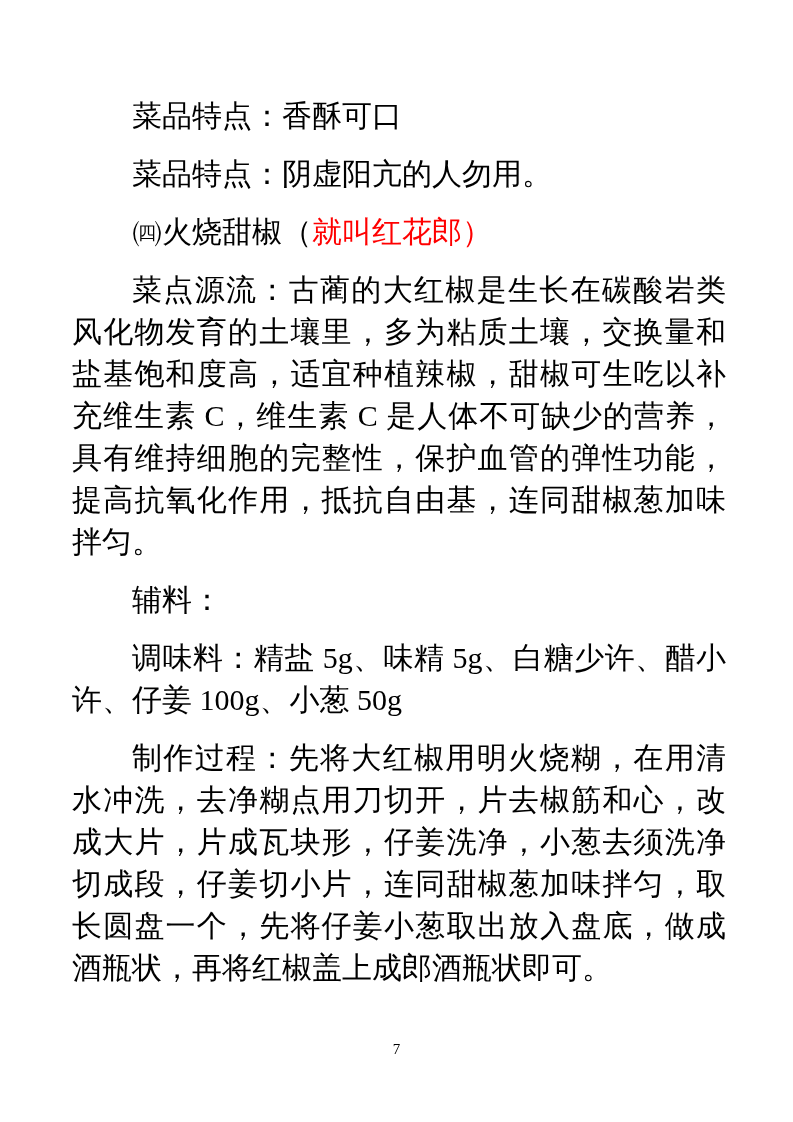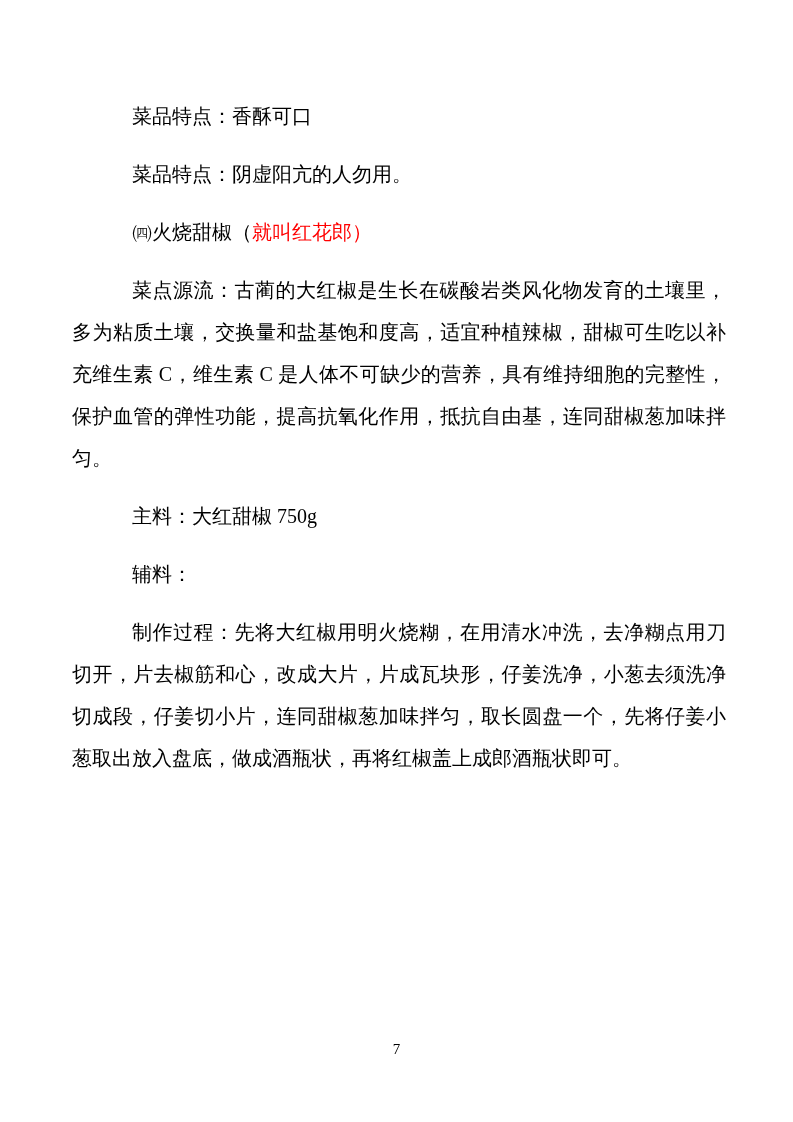--- a/index.html
+++ b/index.html
@@ -17,21 +17,21 @@
     color: #000000;
   }
   .content {
     position: absolute;
     left: 72px;
     top: 95px;
     width: 654px;
   }
   .para {
     margin: 0 0 16px 0;
-    font-size: 20px;
+    font-size: 30px;
     line-height: 42px;
     text-align: justify;
     text-justify: inter-ideograph;
     text-indent: 60px;
     font-weight: 400;
     word-break: break-all;
   }
   .red {
     color: #ff0000;
     margin-top: 32px;
@@ -54,23 +54,23 @@
   <div class="content">
 
     <p class="para">菜品特点：香酥可口</p>
 
     <p class="para">菜品特点：阴虚阳亢的人勿用。</p>
 
     <p class="para"><span>㈣火烧甜椒（</span><span class="red">就叫红花郎）</span></p>
 
     <p class="para">菜点源流：古蔺的大红椒是生长在碳酸岩类风化物发育的土壤里，多为粘质土壤，交换量和盐基饱和度高，适宜种植辣椒，甜椒可生吃以补充维生素 C，维生素 C 是人体不可缺少的营养，具有维持细胞的完整性，保护血管的弹性功能，提高抗氧化作用，抵抗自由基，连同甜椒葱加味拌匀。</p>
 
-    <p class="para">主料：大红甜椒 750g</p>
 
     <p class="para">辅料：</p>
 
+    <p class="para">调味料：精盐 5g、味精 5g、白糖少许、醋小许、仔姜 100g、小葱 50g</p>
 
     <p class="para">制作过程：先将大红椒用明火烧糊，在用清水冲洗，去净糊点用刀切开，片去椒筋和心，改成大片，片成瓦块形，仔姜洗净，小葱去须洗净切成段，仔姜切小片，连同甜椒葱加味拌匀，取长圆盘一个，先将仔姜小葱取出放入盘底，做成酒瓶状，再将红椒盖上成郎酒瓶状即可。</p>
 
   </div>
 
   <div class="page-number">7</div>
 </div>
 
 </body></html>

